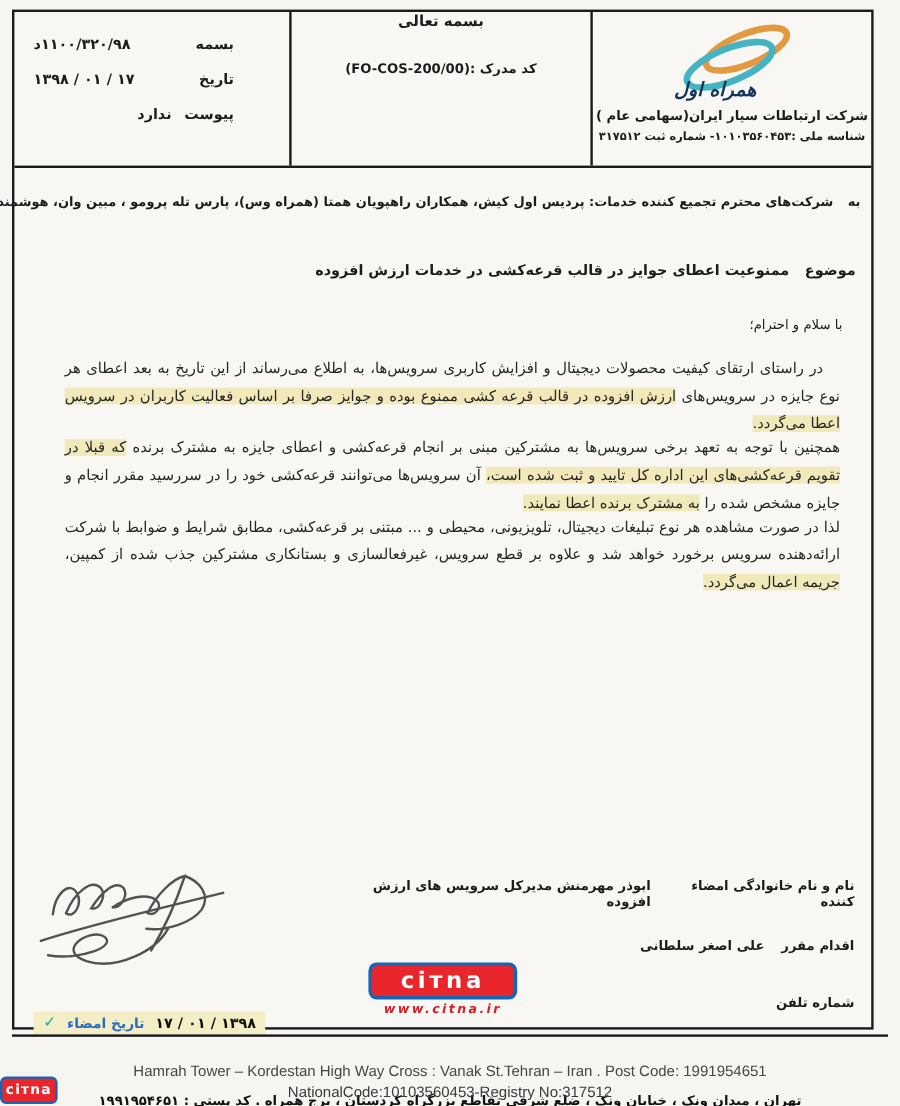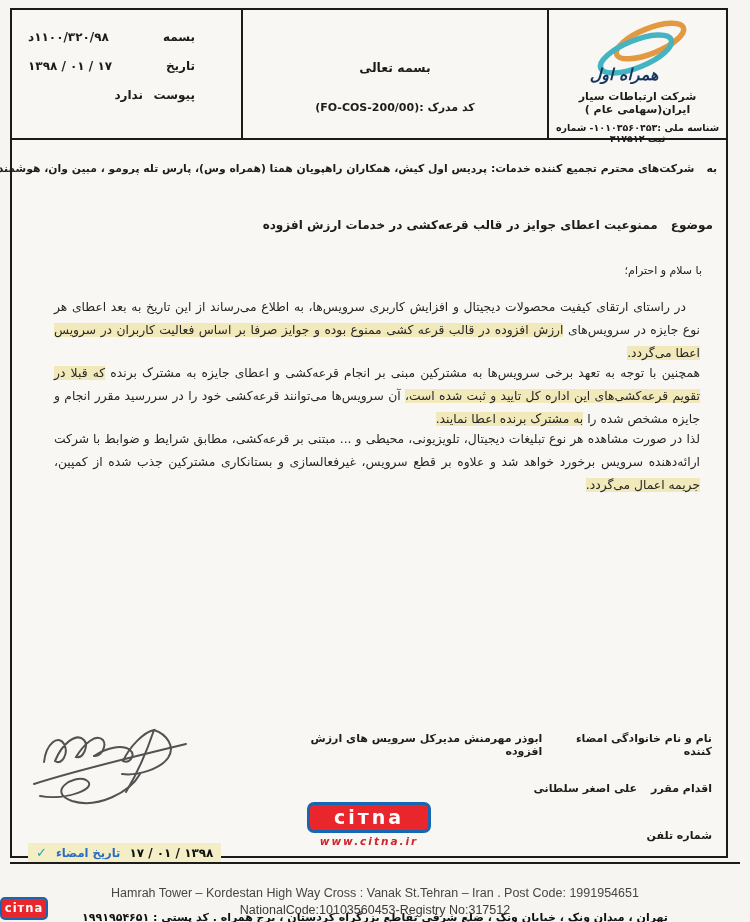--- a/index.html
+++ b/index.html
@@ -16,22 +16,22 @@
     position: absolute; left: 10px; top: 8px; width: 718px; height: 850px;
     border: 2.5px solid #1b1b1b; background: #f8f7f3;
   }
   
   .header-table {
     position: absolute; top: 0; left: 0; right: 0; height: 130px;
     border-bottom: 2px solid #1b1b1b; display: flex;
   }
   .cell { height: 100%; }
   .cell-meta { width: 231px; border-right: 2px solid #1b1b1b; padding: 20px 46px 0 16px; }
-  .cell-center { flex: 1; text-align: center; padding-top: 50px; }
-  .cell-brand { width: 179px; border-left: 2px solid #1b1b1b; text-align: center; padding-top: 8px; }
+  .cell-center { flex: 1; text-align: center; }
+  .cell-brand { width: 234px; border-left: 2px solid #1b1b1b; text-align: center; padding-top: 8px; }
   .meta-row { display: flex; direction: rtl; align-items: baseline; margin-bottom: 15px; }
   .meta-label { font-weight: bold; font-size: 12px; width: 52px; }
   .meta-value { flex: 1; font-weight: bold; font-size: 12px; }
   .num-ltr { direction: ltr; unicode-bidi: bidi-override; }
   .besmeh { font-weight: bold; font-size: 12.5px; direction: rtl; }
   .doc-code { font-weight: bold; font-size: 11px; direction: rtl; margin-top: 26px; }
   .brand-company { font-weight: bold; font-size: 11px; direction: rtl; margin-top: 2px; }
   .brand-ids { font-weight: bold; font-size: 9.5px; direction: rtl; margin-top: 6px; }
   
   .recipient {

